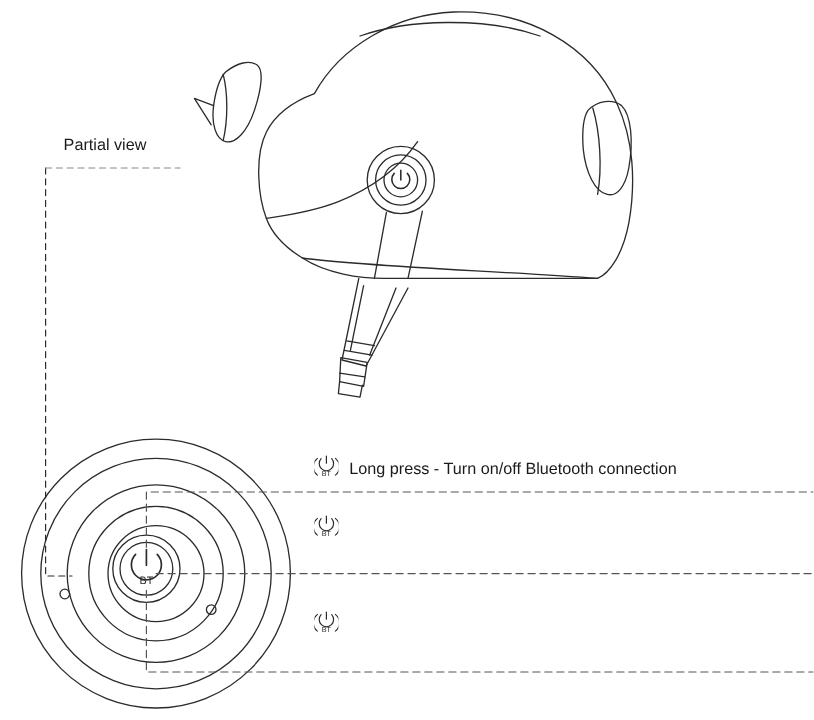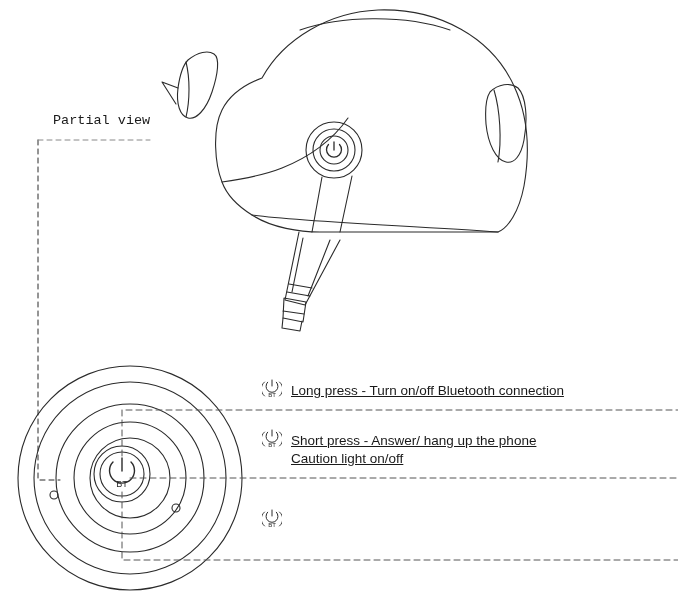--- a/index.html
+++ b/index.html
@@ -23,35 +23,33 @@
     top: 0;
     width: 678px;
     height: 600px;
   }
   .label {
     position: absolute;
     color: #1a1a1a;
     font-size: 13.5px;
     line-height: 17px;
     white-space: pre;
-    font-family: Liberation Mono, monospace;
   }
   #partial-view-label {
     left: 53px;
     top: 112px;
     font-size: 13.5px;
     color: #1a1a1a;
   }
   .instr-text {
     position: absolute;
     left: 291px;
     font-size: 13.5px;
     color: #1a1a1a;
     line-height: 17.5px;
-    text-decoration: underline;
   }
   #instr-0-text { top: 382px; }
   #instr-1-text { top: 432px; }
   #instr-2-text { top: 512px; }
   .instr-line2 {
     display: block;
   }
   .btn-icon {
     position: absolute;
     width: 20px;
@@ -178,24 +176,20 @@
 
   <svg class="btn-icon" id="instr-1-icon" viewBox="0 0 20 22">
     <g fill="none" stroke="#2b2b2b" stroke-width="1" stroke-linecap="round">
       <path d="M 10 2 L 10 8"></path>
       <path d="M 5.6 4.2 A 6 6 0 1 0 14.4 4.2"></path>
       <path d="M 2.5 4 A 9 9 0 0 0 2.5 18" stroke-width="0.9"></path>
       <path d="M 17.5 4 A 9 9 0 0 1 17.5 18" stroke-width="0.9"></path>
     </g>
     <text x="10" y="19" font-family="Liberation Sans, sans-serif" font-size="6" fill="#2b2b2b" text-anchor="middle">BT</text>
   </svg>
-  <div class="instr-text" id="instr-1-text">
-    <span>Short press - Answer/ hang up the phone</span>
-    <span class="instr-line2">Caution light on/off</span>
-  </div>
 
   <svg class="btn-icon" id="instr-2-icon" viewBox="0 0 20 22">
     <g fill="none" stroke="#2b2b2b" stroke-width="1" stroke-linecap="round">
       <path d="M 10 2 L 10 8"></path>
       <path d="M 5.6 4.2 A 6 6 0 1 0 14.4 4.2"></path>
       <path d="M 2.5 4 A 9 9 0 0 0 2.5 18" stroke-width="0.9"></path>
       <path d="M 17.5 4 A 9 9 0 0 1 17.5 18" stroke-width="0.9"></path>
     </g>
     <text x="10" y="19" font-family="Liberation Sans, sans-serif" font-size="6" fill="#2b2b2b" text-anchor="middle">BT</text>
   </svg>

